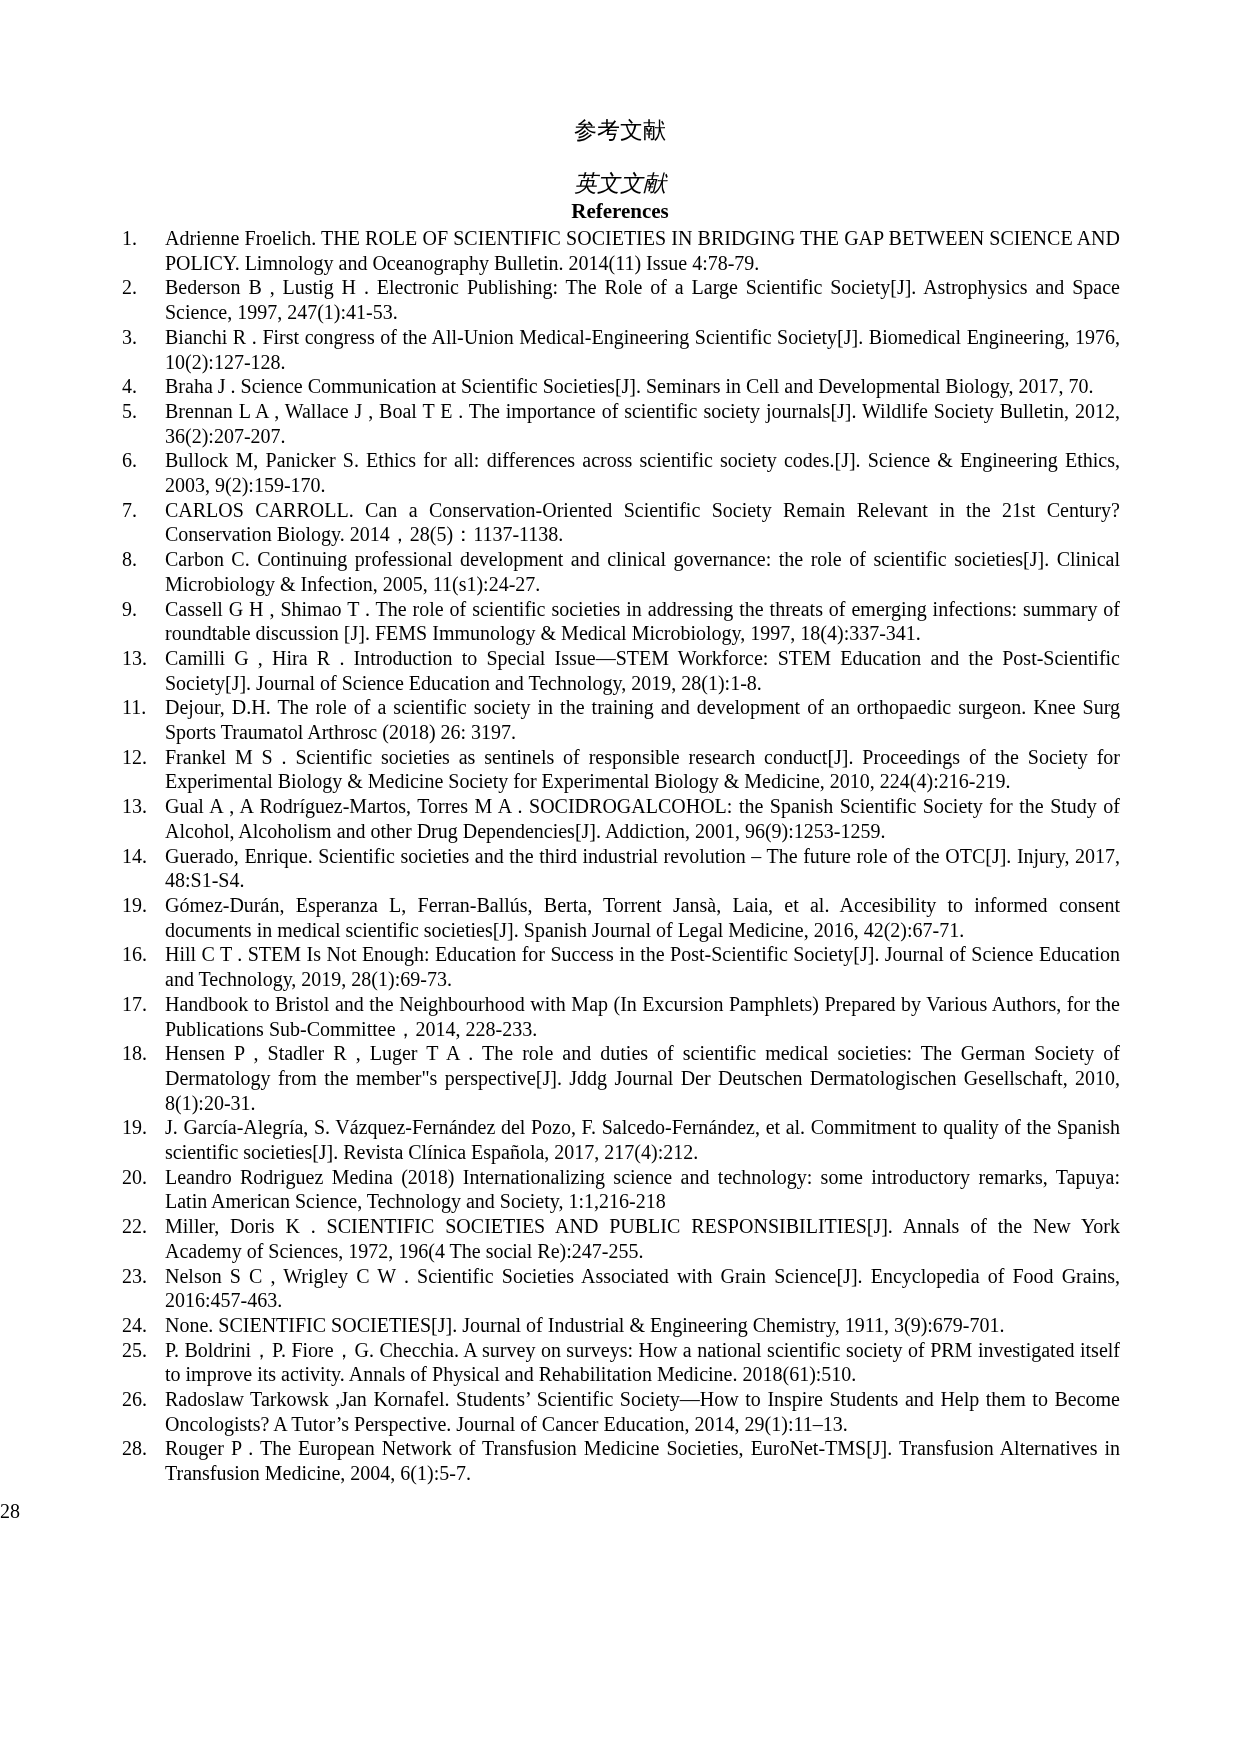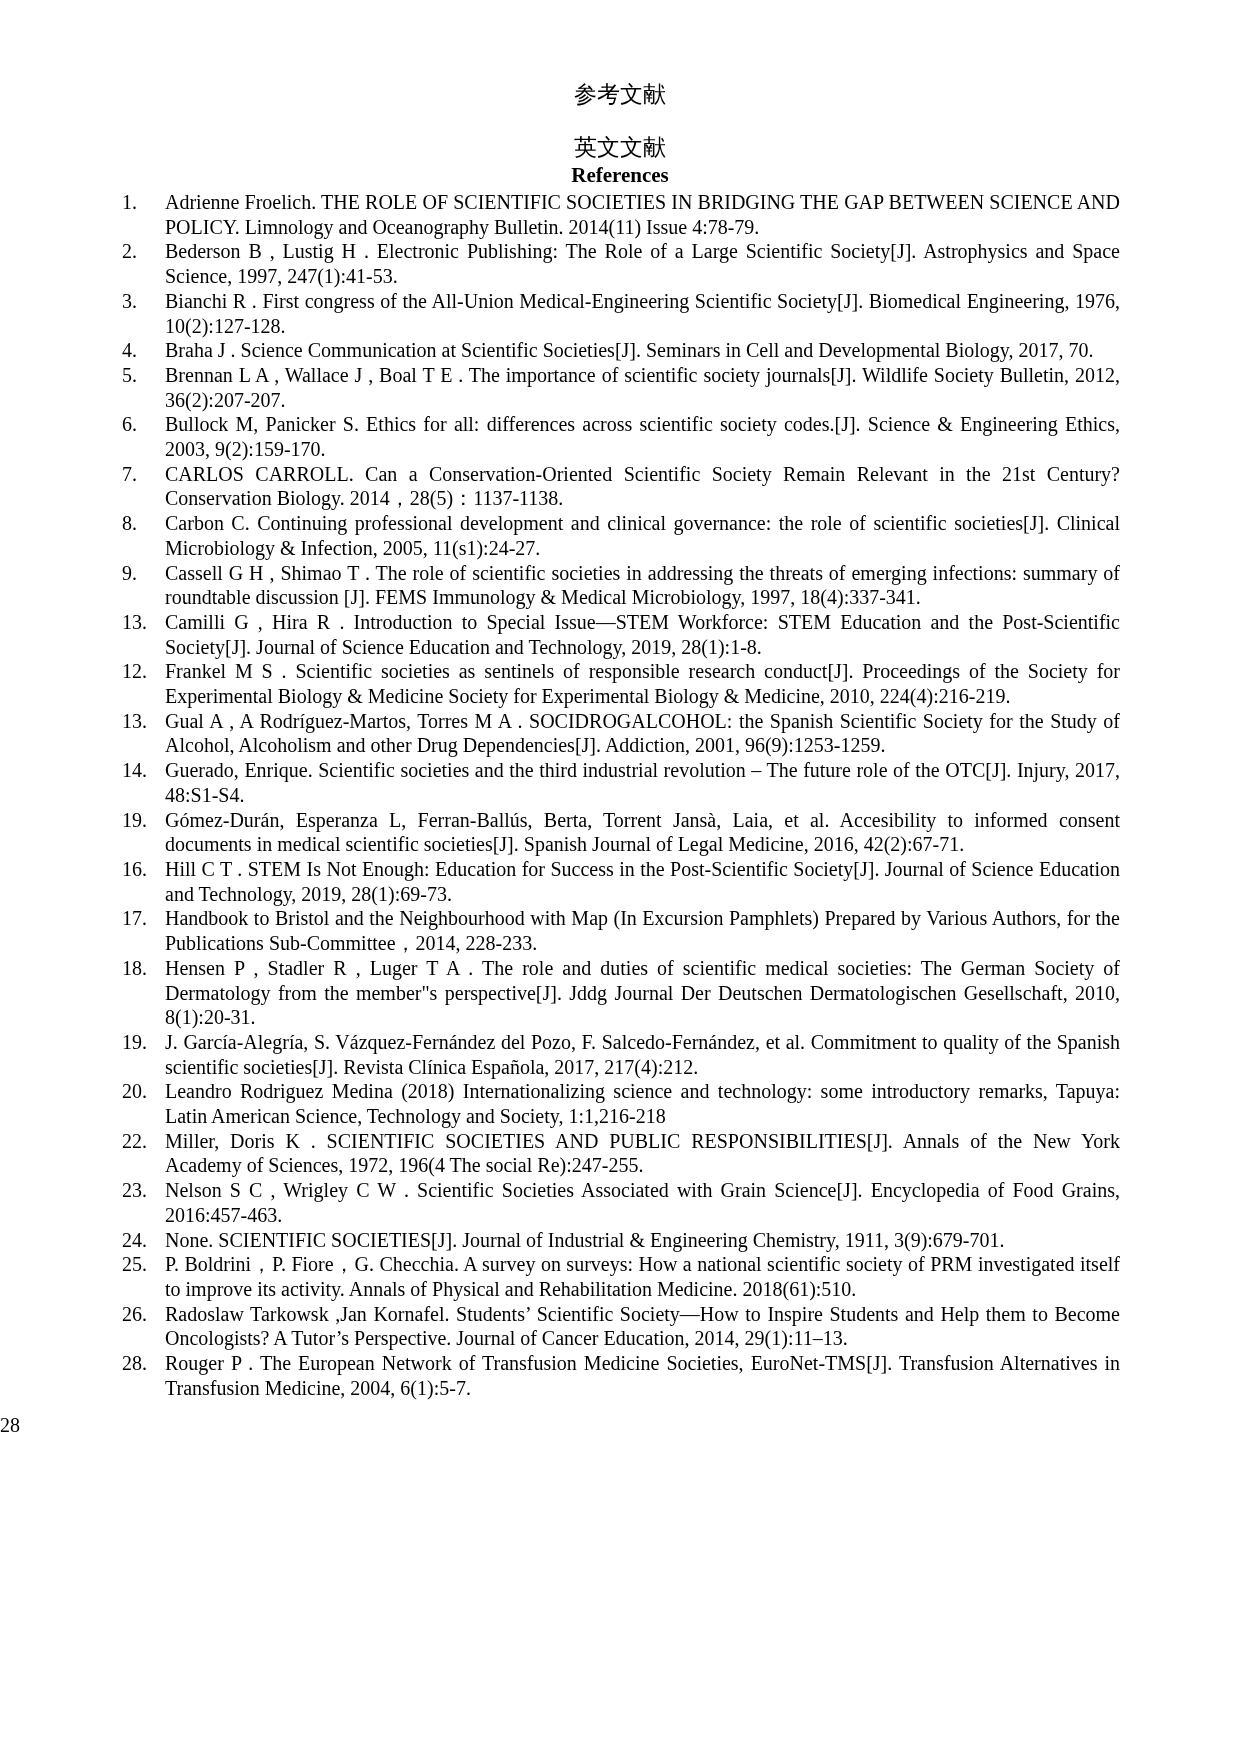--- a/index.html
+++ b/index.html
@@ -12,35 +12,36 @@
     height: 1753px;
     font-family: "Liberation Serif", "DejaVu Serif", serif;
     color: #000000;
     position: relative;
     overflow: hidden;
   }
   .page {
     box-sizing: border-box;
     width: 1240px;
     height: 1380px;
-    padding-top: 80px;
+    padding-top: 116px;
   }
   .title-cn {
     text-align: center;
     font-size: 23px;
     line-height: 30px;
     margin: 0 0 24px 0;
     font-weight: normal;
   }
   .subtitle-cn {
     text-align: center;
     font-size: 23px;
     line-height: 28px;
     margin: 0;
     font-weight: normal;
+    font-style: italic;
   }
   .subtitle-en {
     text-align: center;
     font-size: 21px;
     line-height: 26px;
     margin: 0 0 2px 0;
     font-weight: bold;
   }
   ol.ref-list {
     list-style: none;
@@ -115,20 +116,24 @@
       </li>
     <li>
         <span class="ref-num">9.</span>
         <div class="ref-txt">Cassell G H , Shimao T . The role of scientific societies in addressing the threats of emerging infections: summary of roundtable discussion [J]. FEMS Immunology &amp; Medical Microbiology, 1997, 18(4):337-341.</div>
       </li>
     <li>
         <span class="ref-num">13.</span>
         <div class="ref-txt">Camilli G , Hira R . Introduction to Special Issue—STEM Workforce: STEM Education and the Post-Scientific Society[J]. Journal of Science Education and Technology, 2019, 28(1):1-8.</div>
       </li>
     <li>
+        <span class="ref-num">11.</span>
+        <div class="ref-txt">Dejour, D.H. The role of a scientific society in the training and development of an orthopaedic surgeon. Knee Surg Sports Traumatol Arthrosc (2018) 26: 3197.</div>
+      </li>
+    <li>
         <span class="ref-num">12.</span>
         <div class="ref-txt">Frankel M S . Scientific societies as sentinels of responsible research conduct[J]. Proceedings of the Society for Experimental Biology &amp; Medicine Society for Experimental Biology &amp; Medicine, 2010, 224(4):216-219.</div>
       </li>
     <li>
         <span class="ref-num">13.</span>
         <div class="ref-txt">Gual A , A Rodríguez-Martos, Torres M A . SOCIDROGALCOHOL: the Spanish Scientific Society for the Study of Alcohol, Alcoholism and other Drug Dependencies[J]. Addiction, 2001, 96(9):1253-1259.</div>
       </li>
     <li>
         <span class="ref-num">14.</span>
         <div class="ref-txt">Guerado, Enrique. Scientific societies and the third industrial revolution – The future role of the OTC[J]. Injury, 2017, 48:S1-S4.</div>

